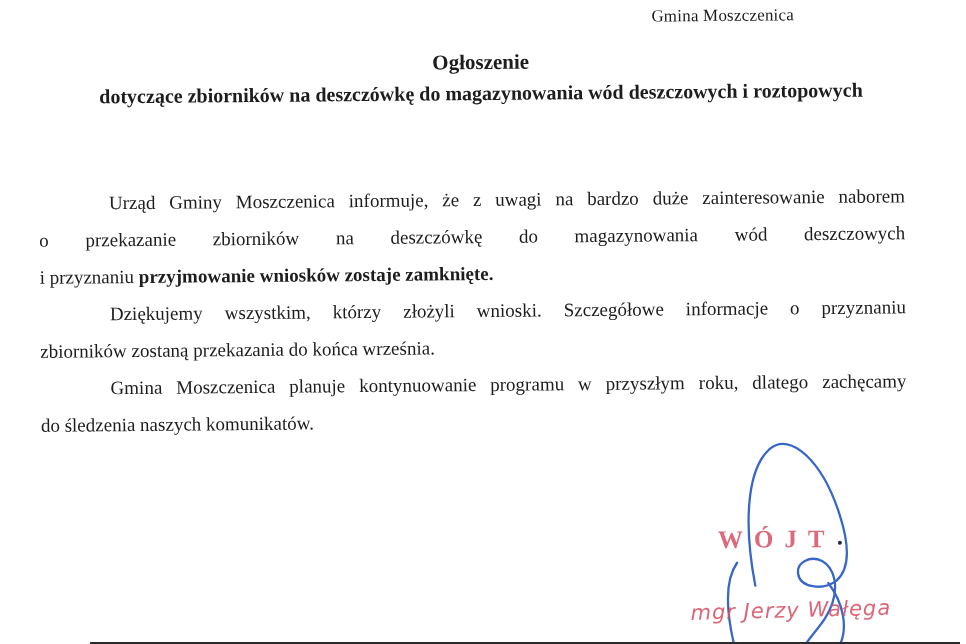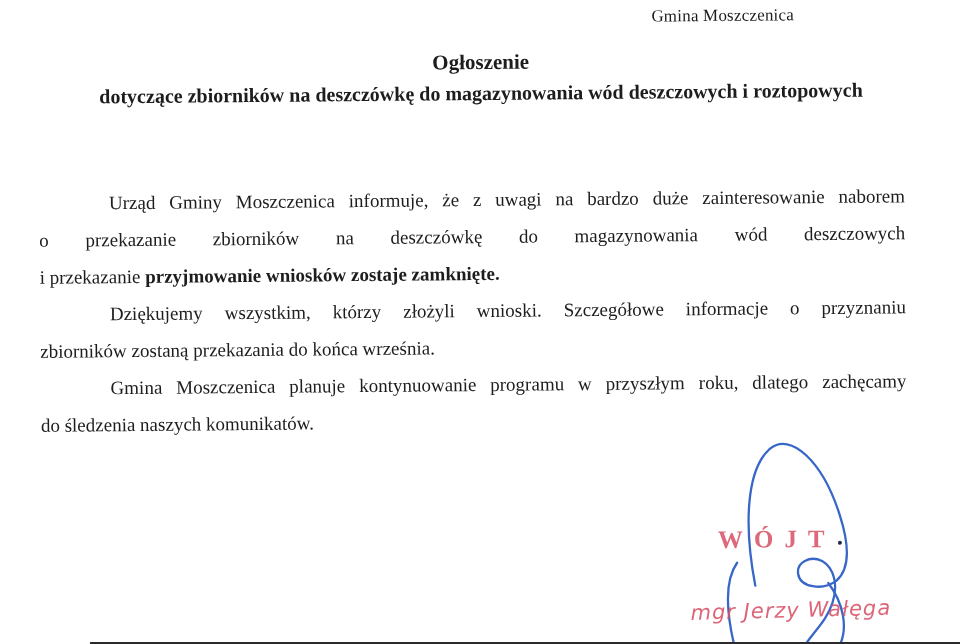--- a/index.html
+++ b/index.html
@@ -68,21 +68,21 @@
 
     <div class="org-header">Gmina Moszczenica</div>
 
     <div class="doc-title">Ogłoszenie</div>
 
     <div class="doc-subtitle">dotyczące zbiorników na deszczówkę do magazynowania wód deszczowych i roztopowych</div>
 
     <div class="body-text">
       <span class="line just indent">Urząd Gminy Moszczenica informuje, że z uwagi na bardzo duże zainteresowanie naborem</span>
       <span class="line just">o przekazanie zbiorników na deszczówkę do magazynowania wód deszczowych</span>
-      <span class="line"><span>i przekazanie </span><span class="b">przyjmowanie wniosków zostaje zamknięte.</span></span>
+      <span class="line"><span>i przyznaniu </span><span class="b">przyjmowanie wniosków zostaje zamknięte.</span></span>
       <span class="line just indent">Dziękujemy wszystkim, którzy złożyli wnioski. Szczegółowe informacje o przyznaniu</span>
       <span class="line">zbiorników zostaną przekazania do końca września.</span>
       <span class="line just indent">Gmina Moszczenica planuje kontynuowanie programu w przyszłym roku, dlatego zachęcamy</span>
       <span class="line">do śledzenia naszych komunikatów.</span>
     </div>
 
     <div class="signature-block">
       <svg class="sig-svg" width="316" height="210" viewBox="0 0 316 210">
         <g fill="none" stroke="#2e5fc4" stroke-width="2.3" stroke-linecap="round" stroke-linejoin="round" opacity="0.95">
           <path d="M 103,150

